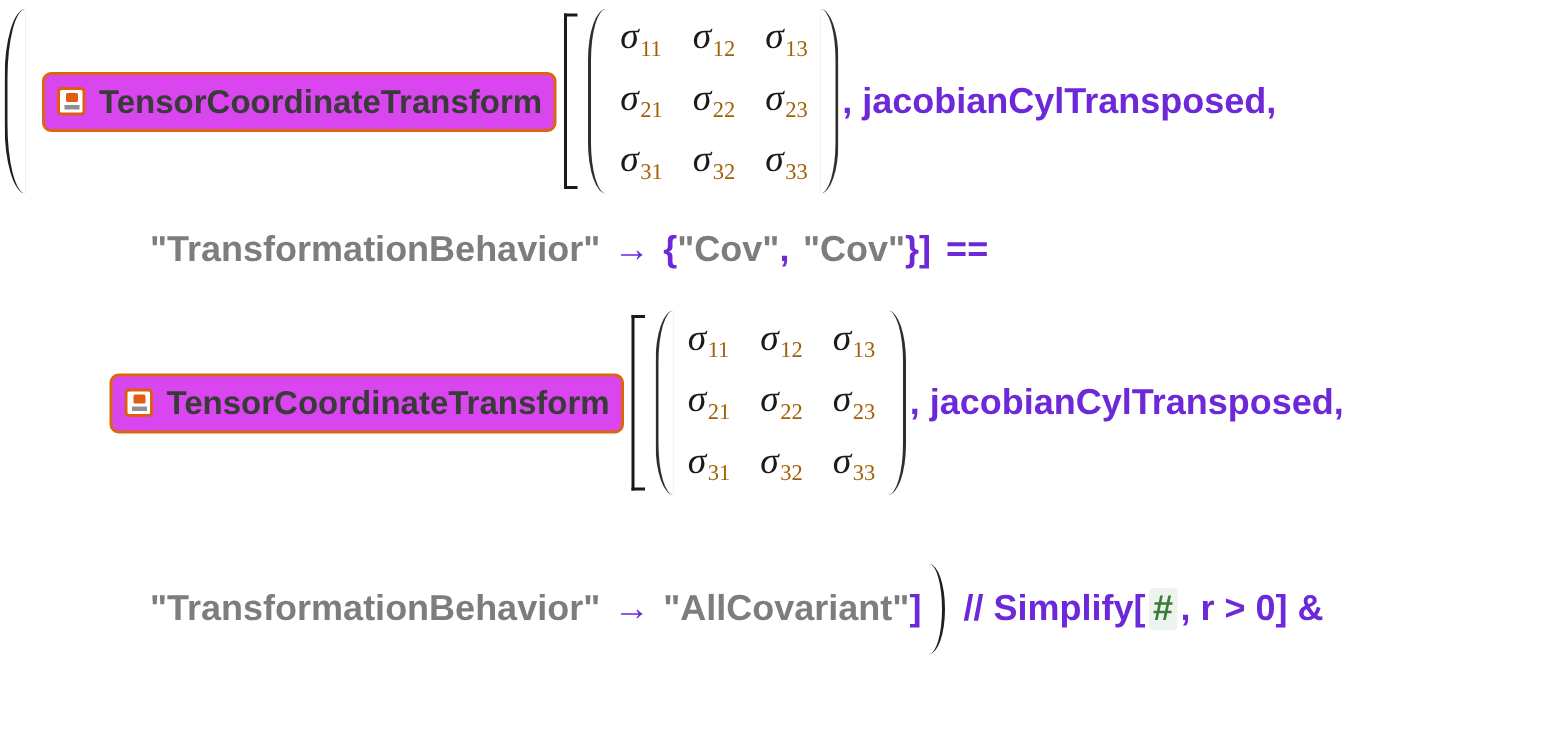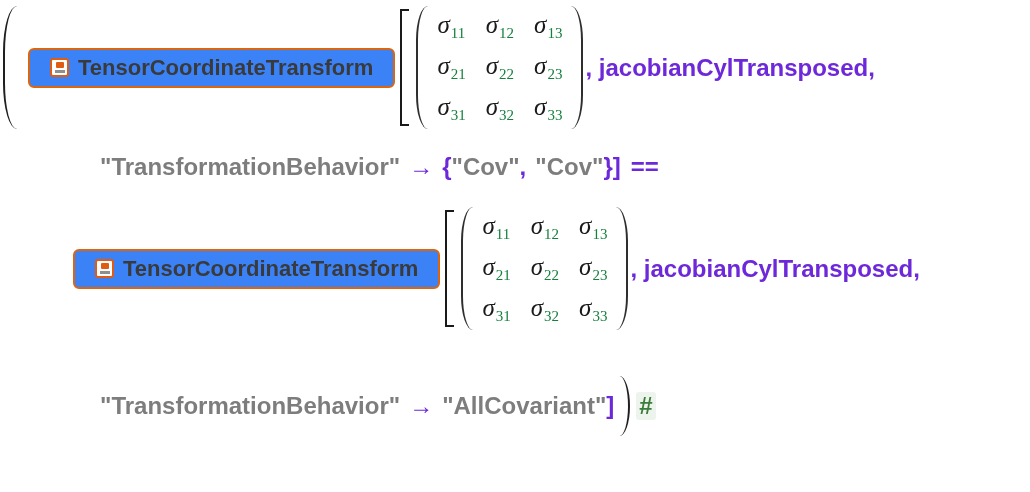--- a/index.html
+++ b/index.html
@@ -14,23 +14,23 @@
   .str  { font-weight: bold; color: #7d7d7d; font-size: 24px; white-space: pre; }
 
   .l1 { margin: 6px 0 0 3px; }
   .l2 { margin: 24px 0 0 100px; }
   .l3 { margin: 26px 0 0 64px; }
   .l4 { margin: 46px 0 0 100px; }
 
   
   .badge {
     display: inline-flex; align-items: center; gap: 9px;
-    padding: 5px 20px;
+    padding: 5px 8px;
     border: 2px solid #dc660f; border-radius: 6px;
-    background: #3b82f6; margin: 0 3px 0 9px;
+    background: #d946ef; margin: 0 3px 0 9px;
     cursor: pointer; flex: 0 0 auto;
   }
   .badge-label { font-weight: bold; font-size: 22px; color: #3a3a3a; white-space: nowrap; }
   .rf-icon {
     width: 19px; height: 19px; border: 2px solid #e05c12; border-radius: 3px;
     background: #ffffff; display: inline-flex; flex-direction: column;
     align-items: center; justify-content: center; gap: 2px; flex: 0 0 auto;
   }
   .rf-sq  { display: block; width: 8px;  height: 6px; background: #e05c12; border-radius: 1px; }
   .rf-bar { display: block; width: 10px; height: 3px; background: #8f8f8f; }
@@ -45,21 +45,21 @@
   }
 
   
   .matrix { display: inline-flex; align-items: stretch; margin: 0 2px; }
   .mgrid {
     display: grid; grid-template-columns: repeat(3, auto);
     column-gap: 20px; row-gap: 10px; padding: 5px 9px; align-items: baseline;
   }
   .mcell { white-space: nowrap; }
   .sig  { font-family: "Liberation Serif", serif; font-style: italic; font-size: 25px; color: #1a1a1a; }
-  .msub { font-family: "Liberation Serif", serif; font-size: 15px; color: #15803d; vertical-align: -5px; margin-left: 1px; }
+  .msub { font-family: "Liberation Serif", serif; font-size: 15px; color: #a16207; vertical-align: -5px; margin-left: 1px; }
   .mparen { width: 12px; align-self: stretch; }
   .mparen.l { border-left: 2px solid #2e2e2e;  border-radius: 12px 0 0 12px / 34px 0 0 34px; }
   .mparen.r { border-right: 2px solid #2e2e2e; border-radius: 0 12px 12px 0 / 0 34px 34px 0; }
 
   
   .bigparen.open {
     align-self: stretch; width: 14px;
     border-left: 2.6px solid #1f1f1f;
     border-radius: 14px 0 0 14px / 46px 0 0 46px;
     margin-right: 2px;
@@ -151,16 +151,18 @@
     </span>
     <span class="code">, jacobianCylTransposed,</span>
   </div>
 
   <div class="line l4">
     <span class="str">"TransformationBehavior"</span>
     <span class="code arrow">→</span>
     <span class="str">"AllCovariant"</span>
     <span class="code">]</span>
     <span class="bigparen close"></span>
+    <span class="code post-head">// Simplify[</span>
     <span class="code slot">#</span>
+    <span class="code">, r &gt; 0] &amp;</span>
   </div>
 
 </div>
 
 </body></html>

